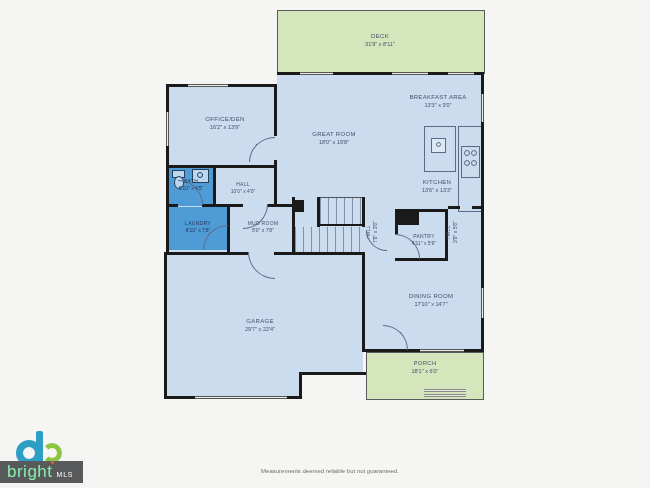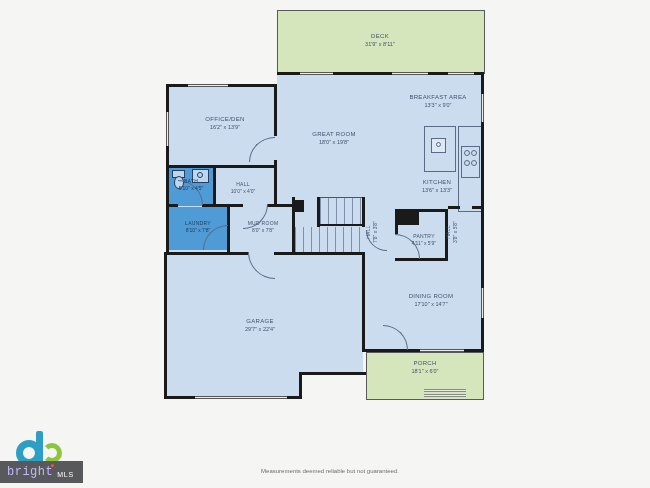--- a/index.html
+++ b/index.html
@@ -24,21 +24,21 @@
   .lbl.vert{transform:rotate(-90deg);transform-origin:center;}
   .lbl.onblue{color:#1f3a5e;}
   .stairs{position:absolute;background-color:#cbdcef;
           background-image:repeating-linear-gradient(90deg,#7e90ab 0,#7e90ab 1px,transparent 1px,transparent 8px);}
   .fixture{position:absolute;border:1px solid #27405e;background:#bcd6ee;}
   .kx{position:absolute;border:1px solid #5b6b85;background:#cbdcef;}
   .dot{position:absolute;border:1px solid #5b6b85;border-radius:50%;background:transparent;}
   .steps{position:absolute;height:1px;border-top:1px solid #888;border-bottom:1px solid #888;background:#e9efe0;}
   .logo-band{position:absolute;left:0;top:461px;width:83px;height:22px;background:#58595b;
              display:flex;align-items:center;padding-left:7px;box-sizing:border-box;}
-  .logo-brand{font-family:Liberation Mono, monospace;font-size:12px;color:#c4b5fd;letter-spacing:.5px;position:relative;}
+  .logo-brand{font-family:Liberation Sans, sans-serif;font-size:17px;color:#86efac;letter-spacing:.5px;position:relative;}
   .logo-accent{position:absolute;right:-1px;top:-1px;width:3px;height:3px;border-radius:50%;background:#f05a28;}
   .logo-suffix{font-size:7px;color:#ffffff;margin-left:4px;margin-top:5px;letter-spacing:.8px;}
   .disclaimer{position:absolute;left:230px;top:468px;width:200px;text-align:center;
               font-size:6px;color:#6f6f6f;}
 </style>
 </head>
 <body>
 
 <div class="canvas">
 

